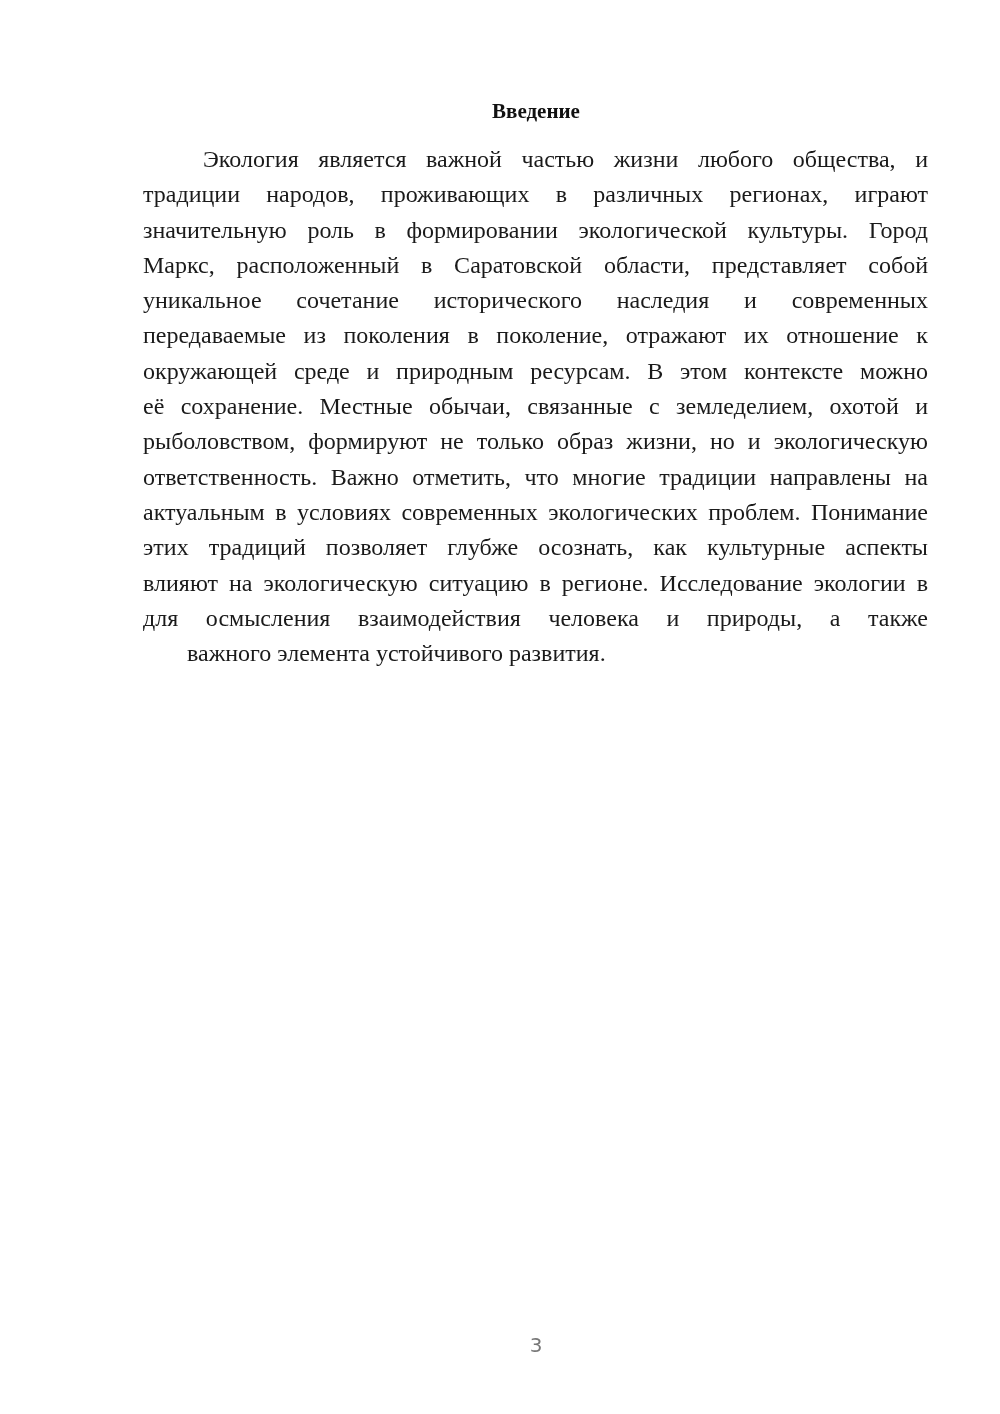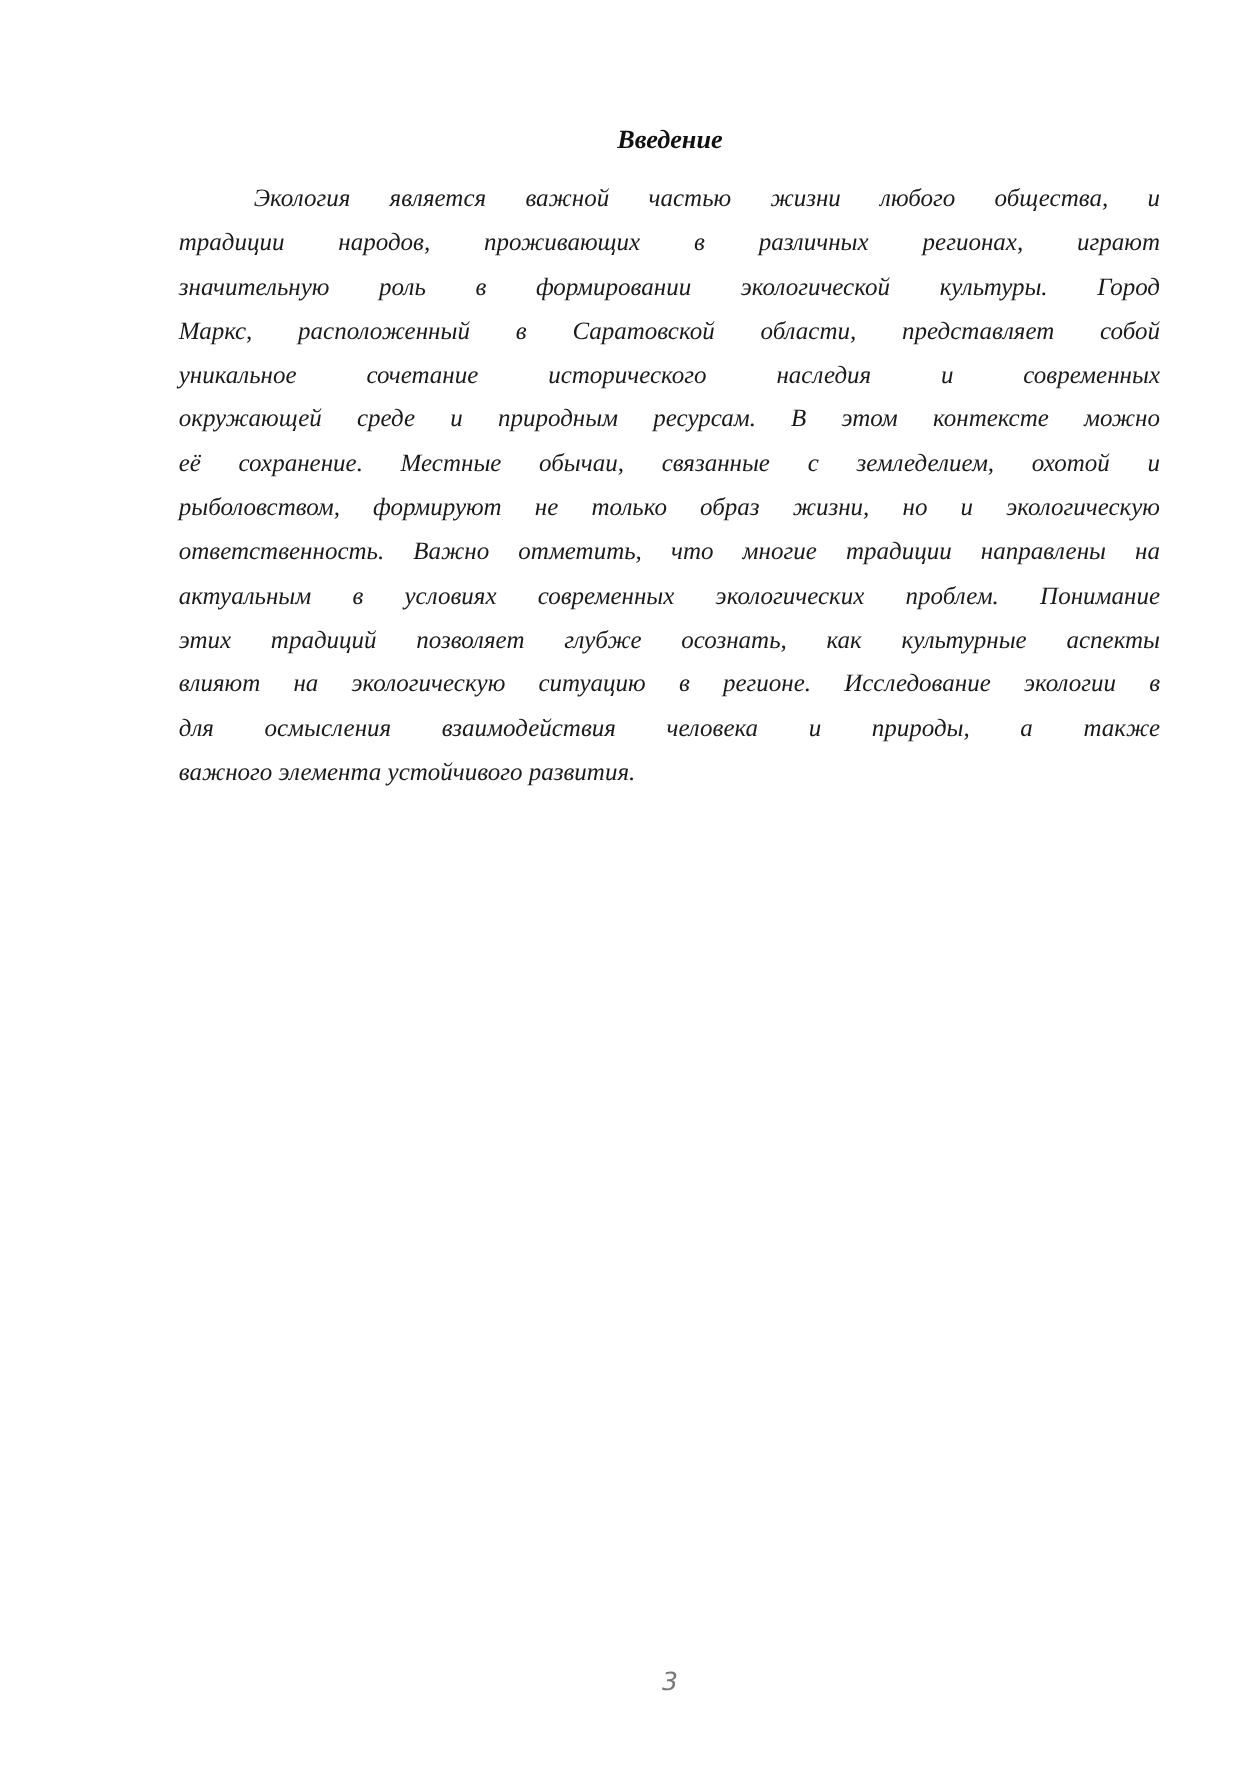--- a/index.html
+++ b/index.html
@@ -13,21 +13,20 @@
       position: relative;
       overflow: hidden;
       font-family: "Liberation Serif", "DejaVu Serif", serif;
       color: #1a1a1a;
     }
     .page {
       position: absolute;
       left: 0; top: 0;
       width: 1000px; height: 1028px;
       background: #ffffff;
-      font-style: italic;
     }
     .title {
       position: absolute;
       top: 96px;
       left: 0;
       width: 1072px;
       text-align: center;
       font-weight: bold;
       font-size: 21px;
       line-height: 30px;
@@ -36,31 +35,32 @@
     .body-text {
       position: absolute;
       top: 142px;
       left: 143px;
       width: 785px;
     }
     .line {
       display: block;
       height: 35.3px;
       line-height: 35.3px;
-      font-size: 20px;
+      font-size: 24px;
       text-align: justify;
       text-align-last: justify;
       white-space: nowrap;
       overflow: visible;
     }
     .line.first {
       padding-left: 60px;
     }
     .line.last {
       text-align-last: left;
+      margin-left: 44px;
     }
     .line-inner {
       display: block;
       width: 100%;
       text-align: justify;
       text-align-last: justify;
       white-space: normal;
     }
     .line.last .line-inner {
       text-align-last: left;
@@ -93,20 +93,23 @@
     <div class="line">
         <span class="line-inner">значительную роль в формировании экологической культуры. Город</span>
       </div>
     <div class="line">
         <span class="line-inner">Маркс, расположенный в Саратовской области, представляет собой</span>
       </div>
     <div class="line">
         <span class="line-inner">уникальное сочетание исторического наследия и современных</span>
       </div>
     <div class="line">
+        <span class="line-inner">передаваемые из поколения в поколение, отражают их отношение к</span>
+      </div>
+    <div class="line">
         <span class="line-inner">окружающей среде и природным ресурсам. В этом контексте можно</span>
       </div>
     <div class="line">
         <span class="line-inner">её сохранение. Местные обычаи, связанные с земледелием, охотой и</span>
       </div>
     <div class="line">
         <span class="line-inner">рыболовством, формируют не только образ жизни, но и экологическую</span>
       </div>
     <div class="line">
         <span class="line-inner">ответственность. Важно отметить, что многие традиции направлены на</span>

